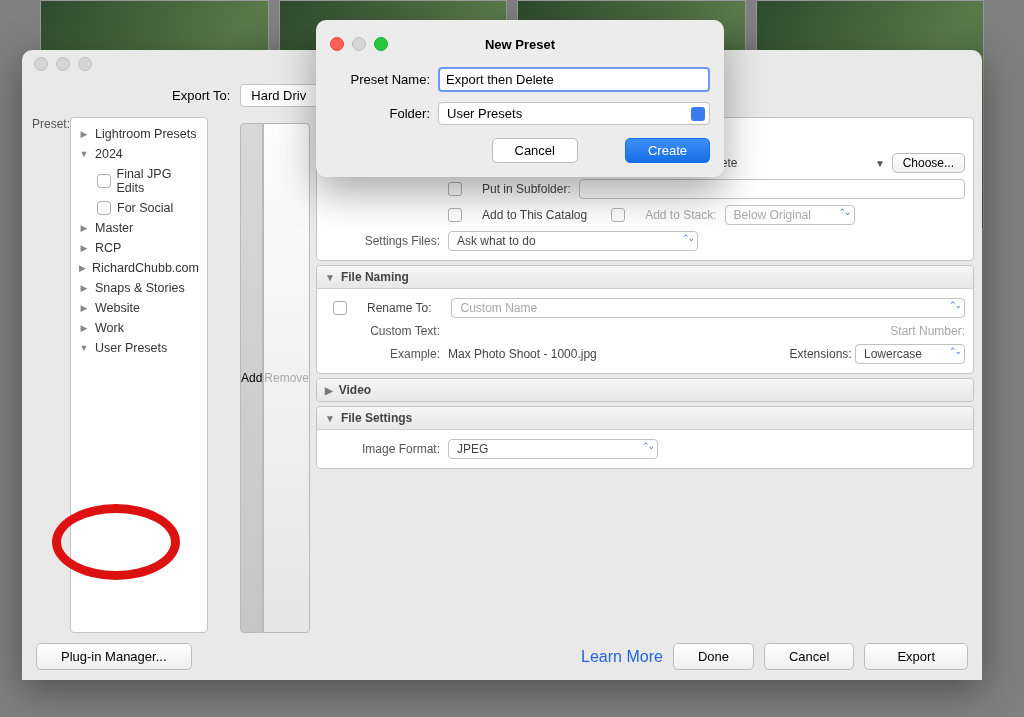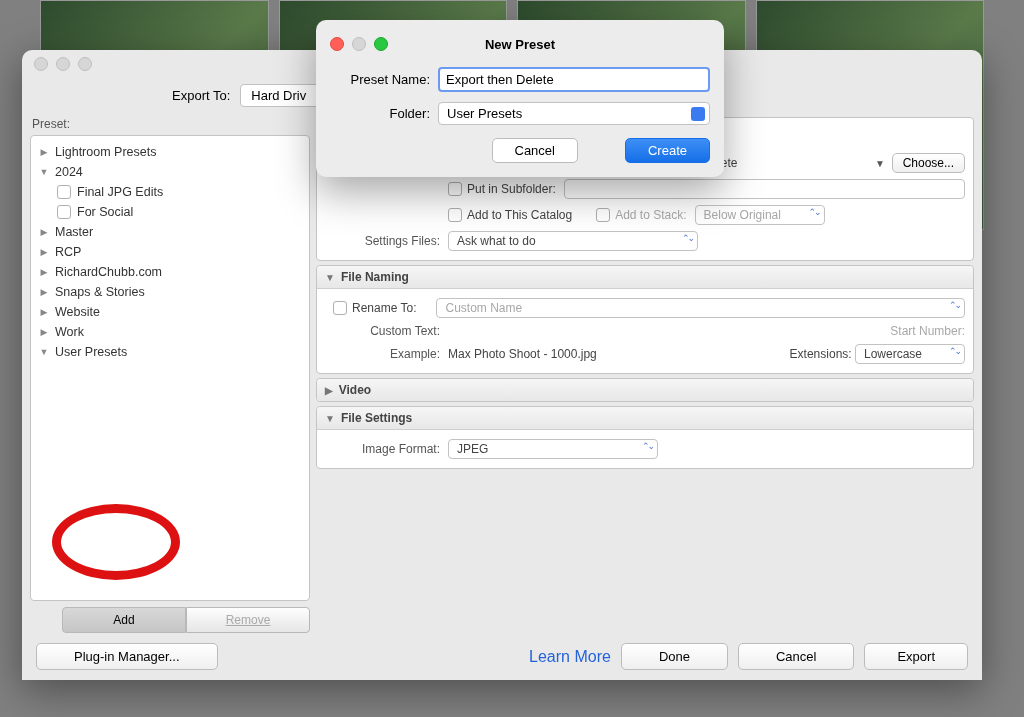--- a/index.html
+++ b/index.html
@@ -13,53 +13,53 @@
   .titlebar { height:28px; display:flex; align-items:center; padding:0 12px; }
   .traffic { display:flex; gap:8px; }
   .traffic span { width:12px; height:12px; border-radius:50%; background:#d6d6d6; border:1px solid #bfbfbf; }
 
   .export-to-row { display:flex; align-items:center; justify-content:flex-start; padding:6px 0 10px 150px; font-size:13px; }
   .export-to-row .lbl { margin-right:10px; }
   .export-to-select { background:#fff; border:1px solid #c2c2c2; border-radius:4px; padding:3px 20px 3px 10px; font-size:13px; width:90px; overflow:hidden; white-space:nowrap; }
 
   .main-row { flex:1; display:flex; padding:0 8px; gap:6px; overflow:hidden; }
 
-  .preset-col { width:280px; display:flex; flex-direction:column; }
+  .preset-col { width:280px; display:flex; flex-direction:row; }
   .preset-title { font-size:12px; color:#555; padding:0 0 4px 2px; }
   .preset-list { flex:1; background:#fff; border:1px solid #c4c4c4; border-radius:4px; padding:6px 4px; font-size:12.5px; overflow:hidden; }
   .tree-item { display:flex; align-items:center; padding:3px 4px; gap:6px; color:#333; }
   .tree-item .disc { color:#888; font-size:9px; width:10px; text-align:center;}
   .checkbox { width:12px; height:12px; border:1px solid #b0b0b0; border-radius:3px; background:#fff; display:inline-block;}
   .indent { padding-left:22px; }
 
   .preset-buttons { display:flex; margin-top:6px; }
   .preset-buttons button { flex:1; background:linear-gradient(#fdfdfd,#e6e6e6); border:1px solid #b8b8b8; font-size:12px; padding:5px 0; }
   .preset-buttons button:first-child { border-radius:4px 0 0 4px; background:linear-gradient(#d8d8d8,#c6c6c6);margin-left:32px; }
-  .preset-buttons button:last-child { border-radius:0 4px 4px 0; color:#aaa;text-decoration:underline; }
+  .preset-buttons button:last-child { border-radius:0 4px 4px 0; color:#aaa; }
 
   .highlight-circle { position:absolute; left:52px; top:504px; width:110px; height:58px; border:9px solid #d11; border-radius:50%; pointer-events:none; }
 
   .right-panel { flex:1; display:flex; flex-direction:column; gap:4px; font-size:12px; color:#444; }
 
   .section { background:#fff; border:1px solid #c4c4c4; border-radius:4px; padding:6px 8px; }
   .sec-header { background:linear-gradient(#f6f6f6,#e7e7e7); margin:-6px -8px 6px -8px; padding:4px 8px; border-bottom:1px solid #cfcfcf; border-radius:4px 4px 0 0; font-weight:600; color:#444; display:flex; align-items:center; gap:6px;}
   .sec-only-header .sec-header{ margin-bottom:-6px; border-bottom:none; border-radius:4px;}
   .field-row { display:flex; align-items:center; padding:3px 0; }
   .field-label { min-width:115px; text-align:right; padding-right:8px; color:#555;}
   .select { background:#fff; border:1px solid #c2c2c2; border-radius:4px; padding:2px 20px 2px 8px; font-size:12px; position:relative; display:inline-block; }
   .select::after { content:"⌃⌄"; font-size:9px; position:absolute; right:4px; top:1px; color:#4573d0; letter-spacing:-2px;}
   .textfield { background:#fff; border:1px solid #c2c2c2; border-radius:4px; padding:2px 6px; font-size:12px; }
   .muted { color:#a8a8a8; }
-  .chk { display:flex; align-items:center; gap:5px; }
+  .chk { display:flex; align-items:center; gap:20px; }
   .tick { color:#222; font-size:11px; }
   .link { color:#2563d8; }
 
   .bottom-bar { display:flex; align-items:center; padding:10px 14px; gap:10px; }
   .bottom-bar .spacer { flex:1; }
-  .btn { background:linear-gradient(#ffffff,#efefef); border:1px solid #bcbcbc; border-radius:5px; padding:5px 37px; font-size:13px; }
+  .btn { background:linear-gradient(#ffffff,#efefef); border:1px solid #bcbcbc; border-radius:5px; padding:5px 24px; font-size:13px; }
 
   
   .modal { position:absolute; left:316px; top:20px; width:380px; background:#ececec; border-radius:10px; box-shadow:0 15px 40px rgba(0,0,0,0.35); padding:10px 14px 14px 14px; }
   .modal .titlebar { padding:0 0 4px 0; justify-content:center; position:relative;}
   .modal .traffic{ position:absolute; left:0;}
   .modal .traffic span:nth-child(1){background:#ff5f57;border-color:#e24a41;}
   .modal .traffic span:nth-child(2){background:#d6d6d6;}
   .modal .traffic span:nth-child(3){background:#28c840;border-color:#1da631;}
   .modal-title { font-weight:600; font-size:13px; }
   .modal-row{ display:flex; align-items:center; padding:5px 0;}

